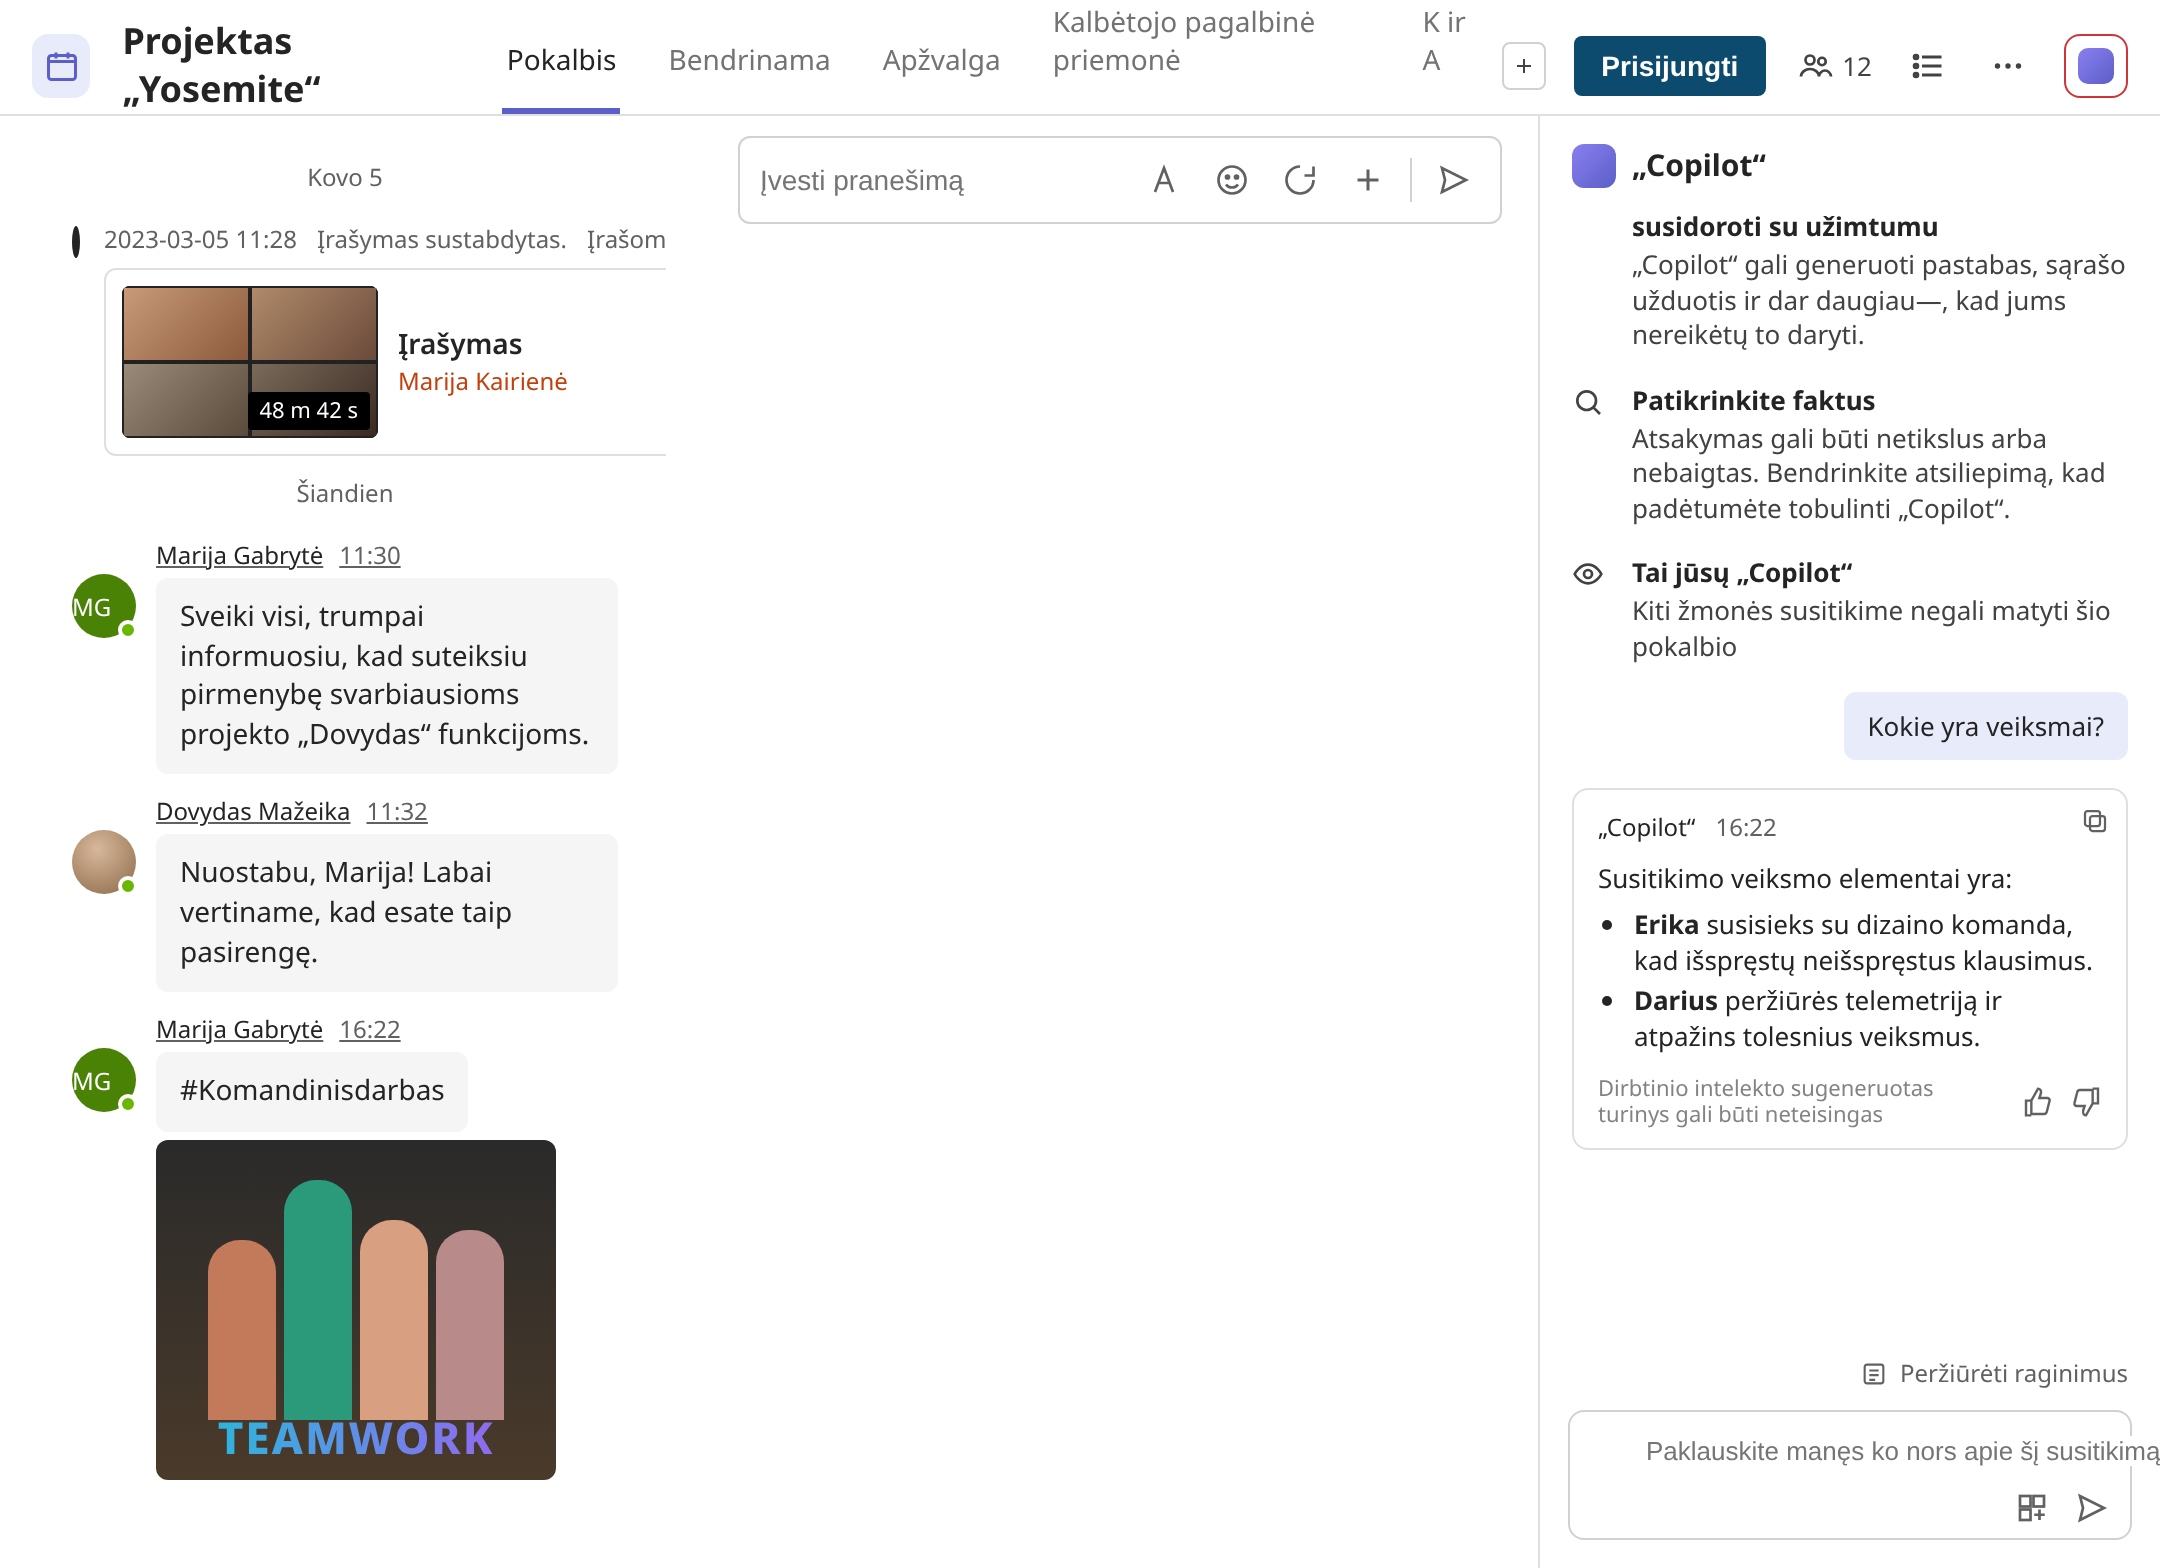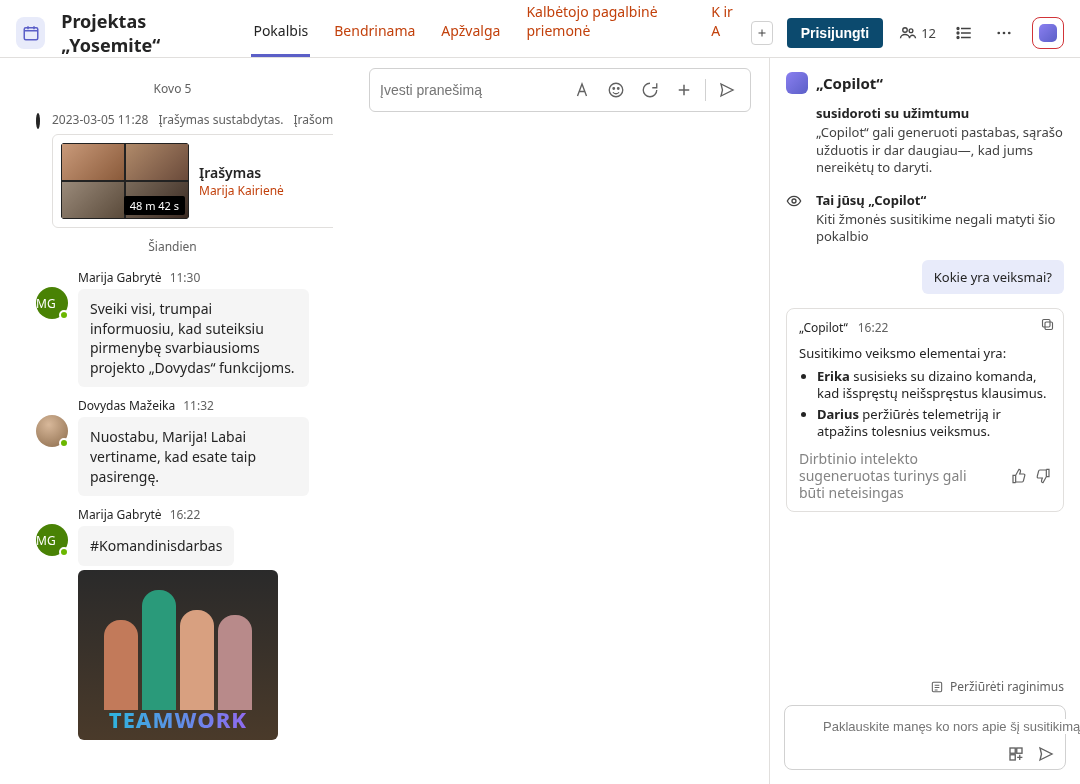--- a/index.html
+++ b/index.html
@@ -2,21 +2,21 @@
 <html><head>
 <meta charset="utf-8">
 <style>
   * { box-sizing: border-box; margin: 0; padding: 0; }
   body { font-family: "Segoe UI", system-ui, -apple-system, sans-serif; font-size: 14px; color: #242424; background: #fff; width:1080px; height:784px; overflow:hidden; }
   .app { display:flex; flex-direction:column; height:100%; }
   .topbar { display:flex; align-items:center; padding:8px 16px 0 16px; border-bottom:1px solid #e1dfdd; height:58px; }
   .meeting-icon { width:32px; height:32px; border-radius:8px; background:#e8ebfa; display:flex; align-items:center; justify-content:center; color:#5b5fc7; margin-right:16px; }
   .title { font-size:18px; font-weight:700; margin-right:18px; }
   .tabs { display:flex; gap:22px; align-self:stretch; align-items:flex-end; }
-  .tab { cursor:pointer; padding:0 2px 14px 2px; color:#c2410c; border-bottom:3px solid transparent; }
+  .tab { cursor:pointer; padding:0 2px 14px 2px; color:#737373; border-bottom:3px solid transparent; }
   .tab.active { color:#242424; border-bottom-color:#5b5fc7; }
   .topbar-spacer { flex:1; }
   .plus-tab { width:24px; height:24px; display:flex; align-items:center; justify-content:center; border:1px solid #d1d1d1; border-radius:4px; color:#424242; cursor:pointer; margin-left:10px;}
   .join-btn { background:#0c4a6e; color:#fff; border:none; border-radius:4px; padding:7px 14px; font-weight:600; font-size:14px; cursor:pointer; margin-left:14px;}
   .topbar-right { display:flex; align-items:center; gap:16px; margin-left:16px; }
   .participants { display:flex; align-items:center; gap:4px; color:#424242; cursor:pointer; font-size:13px;}
   .iconbtn { width:24px; height:24px; display:flex; align-items:center; justify-content:center; color:#424242; cursor:pointer; }
   .copilot-launcher { width:32px; height:32px; border:1.5px solid #d13438; border-radius:8px; display:flex; align-items:center; justify-content:center; cursor:pointer; }
   .main { flex:1; display:flex; min-height:0; }
   .chat-col { flex:1; display:flex; min-width:0; border-right:1px solid #e1dfdd;}
@@ -38,21 +38,21 @@
   .rec-info { flex:1; }
   .rec-title { font-weight:600; font-size:14px;}
   .rec-sub { font-size:12px; color:#c2410c;}
   .rec-more { position:absolute; top:6px; right:8px; color:#616161; cursor:pointer;}
   .msg-group { display:flex; gap:10px; margin:8px 0 10px 0;}
   .avatar { width:32px;height:32px;border-radius:50%;display:flex;align-items:center;font-size:12px;font-weight:400;color:#fff;flex-shrink:0;position:relative; margin-top:18px;}
   .avatar.green{background:#498205;}
   .avatar.photo{background:radial-gradient(circle at 40% 30%,#d8b89a,#8a6a4a);}
   .presence{position:absolute;bottom:-1px;right:-1px;width:10px;height:10px;border-radius:50%;background:#6bb700;border:2px solid #fff;}
   .msg-body{min-width:0;}
-  .msg-meta{font-size:12px;color:#616161;margin-bottom:3px;}
+  .msg-meta{font-size:12px;color:#616161;margin-bottom:3px;text-decoration:underline;}
   .msg-meta .name{color:#242424;margin-right:8px;}
   .bubble{background:#f5f5f5;border-radius:6px;padding:10px 12px;max-width:560px;font-size:14px;line-height:1.4;}
   .gif-card{margin-top:4px;width:200px;height:170px;border-radius:6px;background:linear-gradient(180deg,#2a2a2a,#4a3a2a);position:relative;overflow:hidden;}
   .gif-people{position:absolute;inset:10px 10px 30px 10px;display:flex;align-items:flex-end;justify-content:center;gap:4px;}
   .gif-people div{width:34px;border-radius:16px 16px 0 0;}
   .gif-people div:nth-child(1){height:90px;background:#c27a5a;}
   .gif-people div:nth-child(2){height:120px;background:#2a9a7a;}
   .gif-people div:nth-child(3){height:100px;background:#d8a080;}
   .gif-people div:nth-child(4){height:95px;background:#b88a8a;}
   .gif-text{position:absolute;bottom:6px;left:0;right:0;text-align:center;font-weight:800;font-size:22px;background:linear-gradient(90deg,#18c5d9,#a55af4);-webkit-background-clip:text;background-clip:text;color:transparent;letter-spacing:1px;}
@@ -71,21 +71,21 @@
   .tip-text{font-size:13px;color:#424242;line-height:1.35;margin-top:2px;}
   .user-bubble{align-self:flex-end;background:#e8ebfa;border-radius:6px;padding:8px 12px;font-size:13px;max-width:220px;}
   .cop-card{border:1px solid #e1dfdd;border-radius:8px;padding:10px 12px;position:relative;}
   .cop-card-head{display:flex;align-items:center;gap:10px;font-size:12px;color:#616161;margin-bottom:8px;}
   .cop-card-head .nm{color:#242424;}
   .copy-ic{position:absolute;top:8px;right:8px;color:#616161;cursor:pointer;}
   .cop-intro{font-size:13px;margin-bottom:6px;}
   .cop-list{font-size:13px;padding-left:18px;}
   .cop-list li{margin:3px 0;line-height:1.35;}
   .ai-disc{display:flex;align-items:center;justify-content:space-between;margin-top:10px;}
-  .ai-disc-text{font-size:14px;color:#838383;max-width:190px;line-height:1.2;}
+  .ai-disc-text{font-size:11px;color:#838383;max-width:190px;line-height:1.2;}
   .ai-fb{display:flex;gap:8px;color:#616161;}
   .prompts-link{display:flex;align-items:center;justify-content:flex-end;gap:6px;font-size:12px;color:#616161;padding:10px 16px 4px 0;cursor:pointer;}
   .cop-compose{margin:6px 14px 14px 14px;border:1px solid #d1d1d1;border-radius:8px;padding:10px 10px 6px 10px;}
   .cop-compose input{width:100%;border:none;outline:none;font-size:13px;color:#616161;margin-left:28px;}
   .cop-compose-row{display:flex;justify-content:flex-end;align-items:center;gap:12px;margin-top:10px;color:#616161;}
   svg{display:block;}
 </style>
 </head>
 <body>
 
@@ -270,20 +270,32 @@
         <div class="tip">
           <div class="tip-icon" style="visibility:hidden"></div>
           <div>
             <div class="tip-title">susidoroti su užimtumu</div>
             <div class="tip-text">„Copilot“ gali generuoti pastabas, sąrašo užduotis ir dar daugiau—, kad jums nereikėtų to daryti.</div>
           </div>
         </div>
         <div class="tip">
           <div class="tip-icon">
               <svg width="16" height="16" viewBox="0 0 24 24" fill="none" stroke="currentColor" stroke-width="2">
+                <circle cx="11" cy="11" r="7"></circle>
+                <path d="M21 21l-5-5"></path>
+              </svg>
+            </div>
+          <div>
+            <div class="tip-title">Patikrinkite faktus</div>
+            <div class="tip-text">Atsakymas gali būti netikslus arba nebaigtas. Bendrinkite atsiliepimą, kad padėtumėte tobulinti „Copilot“.</div>
+          </div>
+        </div>
+        <div class="tip">
+          <div class="tip-icon">
+              <svg width="16" height="16" viewBox="0 0 24 24" fill="none" stroke="currentColor" stroke-width="2">
                 <path d="M2 12s3.5-7 10-7 10 7 10 7-3.5 7-10 7S2 12 2 12z"></path>
                 <circle cx="12" cy="12" r="3"></circle>
               </svg>
             </div>
           <div>
             <div class="tip-title">Tai jūsų „Copilot“</div>
             <div class="tip-text">Kiti žmonės susitikime negali matyti šio pokalbio</div>
           </div>
         </div>
 

